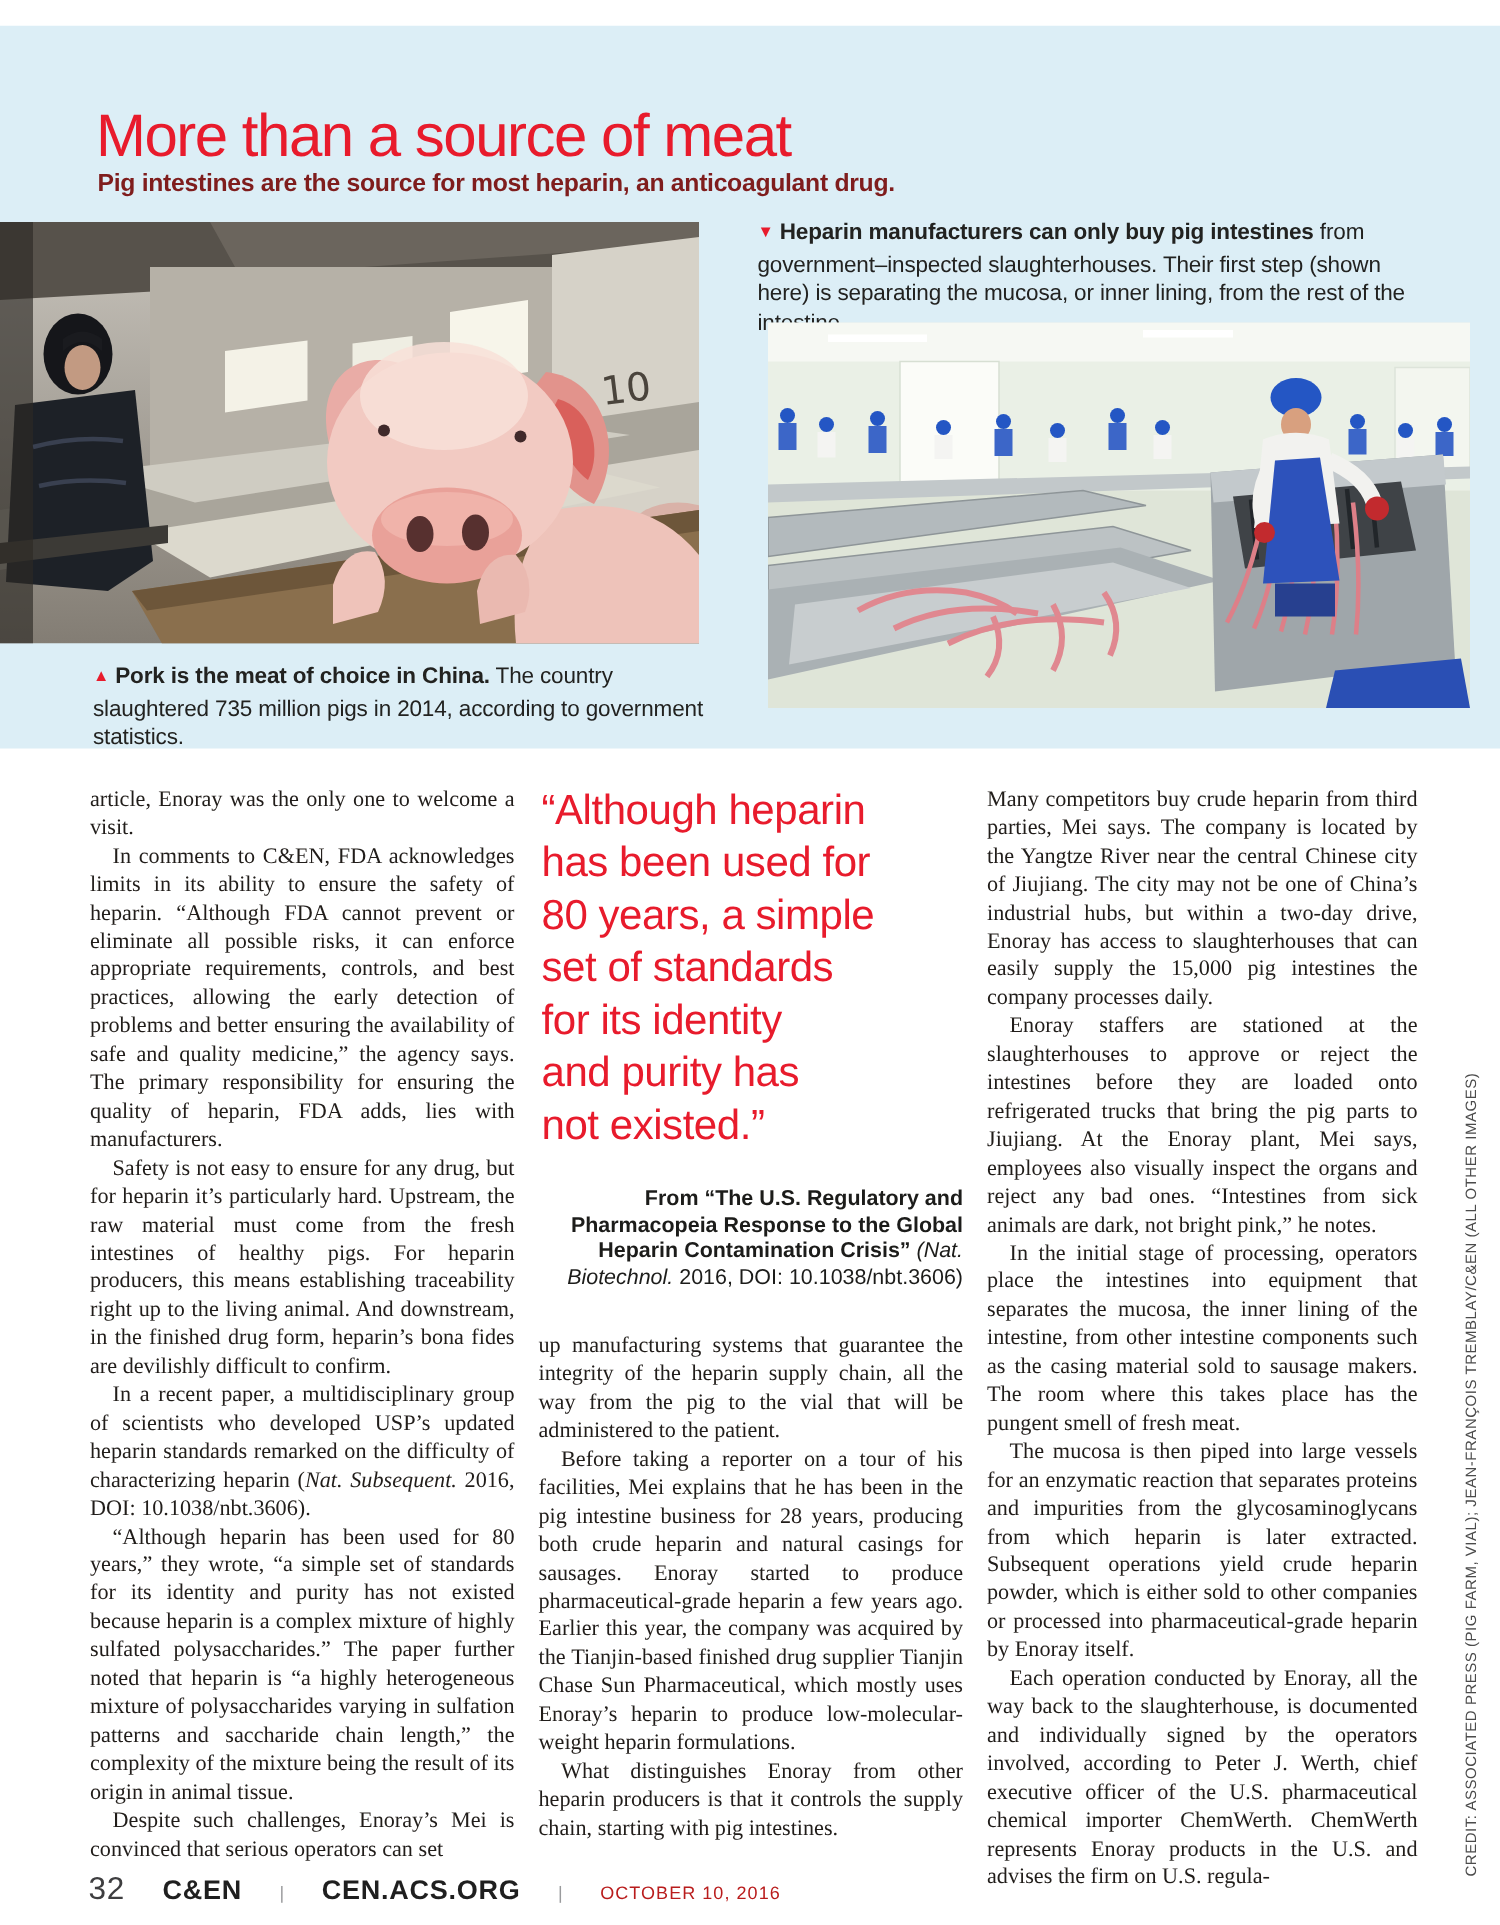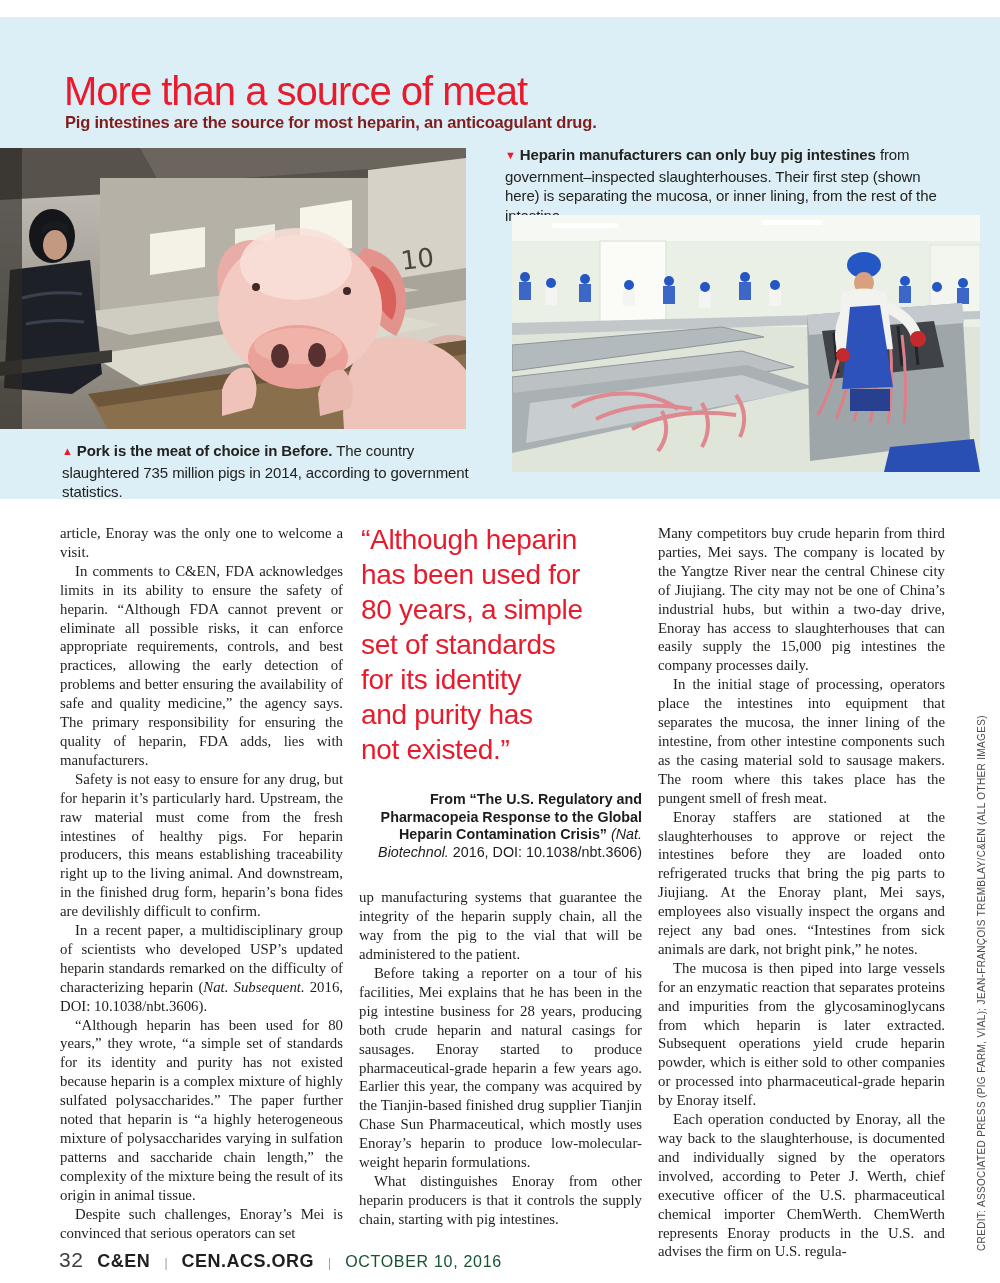--- a/index.html
+++ b/index.html
@@ -44,26 +44,26 @@
     color:#e81b2c; letter-spacing:-0.3px; margin:0 0 24px 2px; font-weight:400;
   }
   .attribution {
     font-family:"Liberation Sans", sans-serif; font-size:14.3px; line-height:17.6px;
     font-weight:700; color:#1c1c1a; text-align:right; margin:0 0 27px 0;
   }
   .attribution .ai { font-weight:400; font-style:italic; }
   .attribution .ar { font-weight:400; }
 
   .footer {
-    position:absolute; left:59px; top:1231px; display:flex; align-items:baseline; gap:14px;
+    position:absolute; left:59px; top:1231px; display:flex; align-items:baseline; gap:25px;
   }
   .footer .pagenum { font-size:21px; font-weight:400; color:#3e3e40; letter-spacing:0.5px; }
   .footer .brand, .footer .site { font-size:18px; font-weight:700; color:#1f1f1f; letter-spacing:0.5px; }
   .footer .sep { font-size:12px; color:#9a9b9d; }
-  .footer .date { font-size:16px; font-weight:400; color:#14532d; letter-spacing:0.7px; }
+  .footer .date { font-size:12px; font-weight:400; color:#b91c1c; letter-spacing:0.7px; }
 
   .credit {
     position:absolute; right:13px; top:686px; height:548px;
     writing-mode:vertical-rl; transform:rotate(180deg);
     font-size:10px; letter-spacing:0.35px; color:#4b4b4b; white-space:nowrap;
   }
 </style>
 </head>
 <body>
 
@@ -121,21 +121,21 @@
       <ellipse cx="55" cy="97" rx="12" ry="15" fill="#c29a82"></ellipse>
       <path d="M42,86 q13,-12 26,0 l0,-8 q-13,-10 -26,0 Z" fill="#1a1b1f"></path>
       <path d="M10,122 L90,112 L102,226 L72,246 L4,240 Z" fill="#1d2127"></path>
       <path d="M22,150 q30,-8 60,-4 M26,176 q28,-6 58,-2" stroke="#394050" stroke-width="3" fill="none"></path>
     </g>
     <polygon points="0,214 112,202 112,214 0,228" fill="#3c3a36"></polygon>
     <rect x="0" y="0" width="22" height="281" fill="#2c2925" opacity="0.65"></rect>
   </svg>
 
   <div class="caption caption-left">
-    <span class="tri">▲</span><span class="cb">Pork is the meat of choice in Before.</span><span> The country slaughtered 735 million pigs in 2014, according to government statistics.</span>
+    <span class="tri">▲</span><span class="cb">Pork is the meat of choice in China.</span><span> The country slaughtered 735 million pigs in 2014, according to government statistics.</span>
   </div>
 
   <div class="caption caption-right">
     <span class="tri">▼</span><span class="cb">Heparin manufacturers can only buy pig intestines</span><span> from government–inspected slaughterhouses. Their first step (shown here) is separating the mucosa, or inner lining, from the rest of the intestine.</span>
   </div>
 
   <svg class="photo photo-right" width="468" height="257" viewBox="0 0 468 257" role="img">
     <rect width="468" height="257" fill="#eef2ea"></rect>
     <rect width="468" height="112" fill="#eaf0e6"></rect>
     <rect width="468" height="26" fill="#f6f8f3"></rect>
@@ -259,22 +259,22 @@
     </div>
     <div>
         <p class="bp"><span>up manufacturing systems that guarantee the integrity of the heparin supply chain, all the way from the pig to the vial that will be administered to the patient.</span></p>
         <p class="bp ind"><span>Before taking a reporter on a tour of his facilities, Mei explains that he has been in the pig intestine business for 28 years, producing both crude heparin and natural casings for sausages. Enoray started to produce pharmaceutical-grade heparin a few years ago. Earlier this year, the company was acquired by the Tianjin-based finished drug supplier Tianjin Chase Sun Pharmaceutical, which mostly uses Enoray’s heparin to produce low-molecular-weight heparin formulations.</span></p>
         <p class="bp ind"><span>What distinguishes Enoray from other heparin producers is that it controls the supply chain, starting with pig intestines.</span></p>
       </div>
   </div>
 
   <div class="col col3">
       <p class="bp"><span>Many competitors buy crude heparin from third parties, Mei says. The company is located by the Yangtze River near the central Chinese city of Jiujiang. The city may not be one of China’s industrial hubs, but within a two-day drive, Enoray has access to slaughterhouses that can easily supply the 15,000 pig intestines the company processes daily.</span></p>
+      <p class="bp ind"><span>Enoray staffers are stationed at the slaughterhouses to approve or reject the intestines before they are loaded onto refrigerated trucks that bring the pig parts to Jiujiang. At the Enoray plant, Mei says, employees also visually inspect the organs and reject any bad ones. “Intestines from sick animals are dark, not bright pink,” he notes.</span></p>
       <p class="bp ind"><span>In the initial stage of processing, operators place the intestines into equipment that separates the mucosa, the inner lining of the intestine, from other intestine components such as the casing material sold to sausage makers. The room where this takes place has the pungent smell of fresh meat.</span></p>
-      <p class="bp ind"><span>Enoray staffers are stationed at the slaughterhouses to approve or reject the intestines before they are loaded onto refrigerated trucks that bring the pig parts to Jiujiang. At the Enoray plant, Mei says, employees also visually inspect the organs and reject any bad ones. “Intestines from sick animals are dark, not bright pink,” he notes.</span></p>
       <p class="bp ind"><span>The mucosa is then piped into large vessels for an enzymatic reaction that separates proteins and impurities from the glycosaminoglycans from which heparin is later extracted. Subsequent operations yield crude heparin powder, which is either sold to other companies or processed into pharmaceutical-grade heparin by Enoray itself.</span></p>
       <p class="bp ind"><span>Each operation conducted by Enoray, all the way back to the slaughterhouse, is documented and individually signed by the operators involved, according to Peter J. Werth, chief executive officer of the U.S. pharmaceutical chemical importer ChemWerth. ChemWerth represents Enoray products in the U.S. and advises the firm on U.S. regula-</span></p>
     </div>
 
   <div class="footer">
     <span class="pagenum">32</span>
     <span class="brand">C&amp;EN</span>
     <span class="sep">|</span>
     <span class="site">CEN.ACS.ORG</span>
     <span class="sep">|</span>

